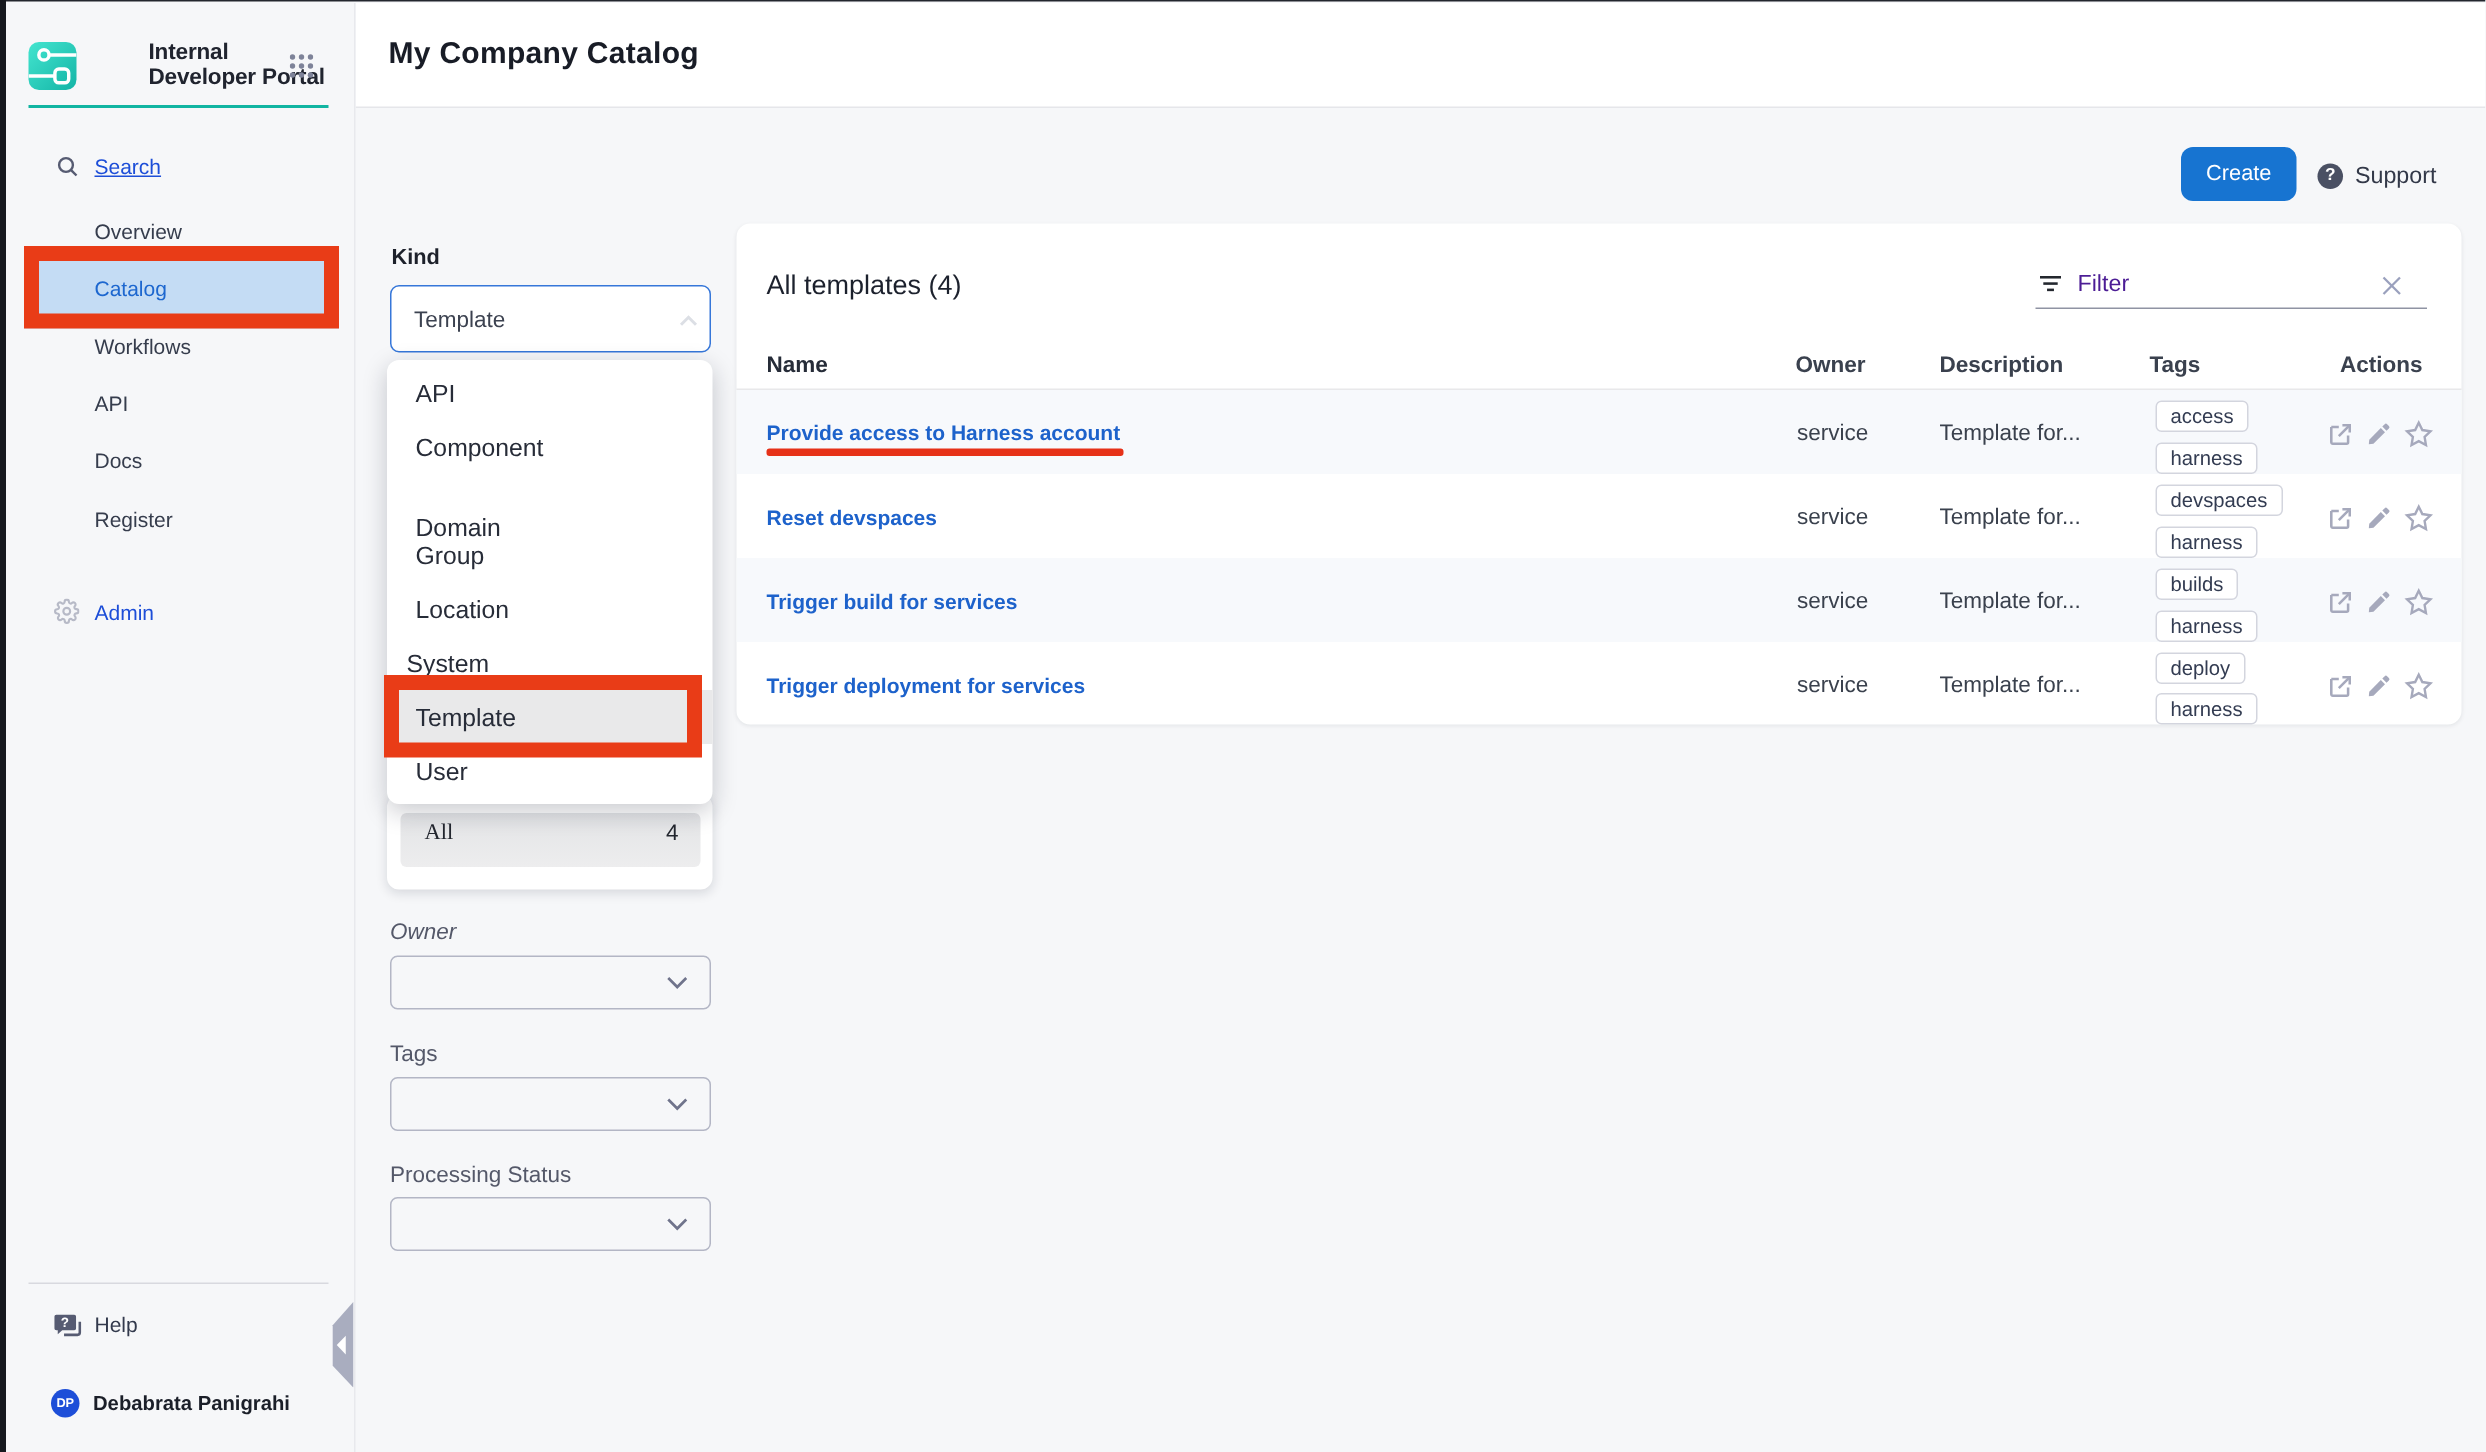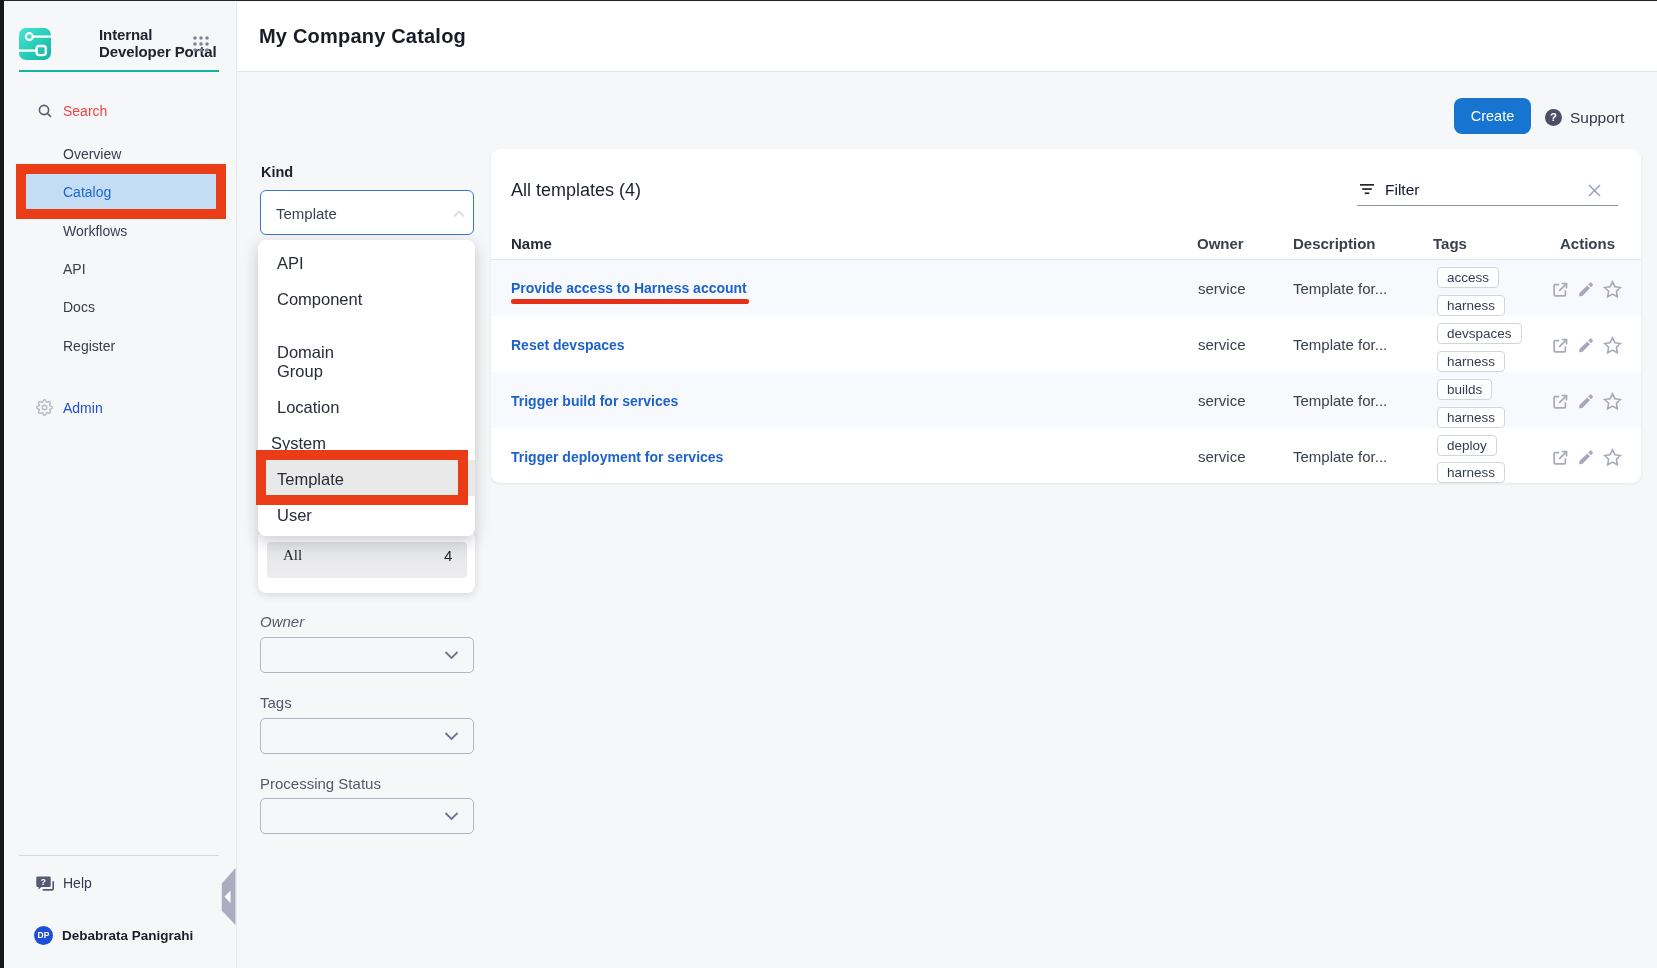--- a/index.html
+++ b/index.html
@@ -40,21 +40,21 @@
       <circle cx="8" cy="14" r="1.8"></circle>
       <circle cx="14" cy="14" r="1.8"></circle>
 </g>
 </svg>
 <div class="abs" style="left:19px;top:70px;width:200px;height:2px;background:#12b5a2;"></div>
 
 <svg class="abs" style="left:38px;top:104px;" width="14" height="14" viewBox="0 0 14 14">
 <circle cx="6" cy="6" r="4.6" fill="none" stroke="#565b72" stroke-width="1.6"></circle>
 <line x1="9.4" y1="9.4" x2="13" y2="13" stroke="#565b72" stroke-width="1.6"></line>
 </svg>
-<div class="abs" style="left:63px;top:103px;font-size:14px;color:#ef4444;">Search</div>
+<div class="abs" style="left:63px;top:103px;font-size:14px;color:#1d4ed8;text-decoration:underline;">Search</div>
 
 <div class="abs" style="left:63px;top:146px;font-size:14px;color:#363d4d;">Overview</div>
 
 <div class="abs" style="left:16px;top:164px;width:210px;height:55px;border:10px solid #e93c17;background:#c4dcf4;"></div>
 <div class="abs" style="left:63px;top:184px;font-size:14px;color:#1d67cf;">Catalog</div>
 <div class="abs" style="left:63px;top:223px;font-size:14px;color:#363d4d;">Workflows</div>
 <div class="abs" style="left:63px;top:261px;font-size:14px;color:#363d4d;">API</div>
 <div class="abs" style="left:63px;top:299px;font-size:14px;color:#363d4d;">Docs</div>
 <div class="abs" style="left:63px;top:338px;font-size:14px;color:#363d4d;">Register</div>
 
@@ -86,21 +86,21 @@
 <div class="abs" style="left:1570px;top:109px;font-size:15.5px;color:#333949;">Support</div>
 
 <div class="abs" style="left:491px;top:149px;width:1150px;height:334px;background:#ffffff;border-radius:9px;box-shadow:0 1px 3px rgba(16,24,40,.08);"></div>
 <div class="abs" style="left:511px;top:180px;font-size:18px;font-weight:400;color:#1c212d;">All templates (4)</div>
 
 <svg class="abs" style="left:1360px;top:184px;" width="15" height="11" viewBox="0 0 15 11">
 <rect x="0" y="0" width="14" height="1.7" fill="#23272e"></rect>
 <rect x="2.2" y="4.2" width="9.6" height="1.7" fill="#23272e"></rect>
 <rect x="4.7" y="8.4" width="4.6" height="1.7" fill="#23272e"></rect>
 </svg>
-<div class="abs" style="left:1385px;top:181px;font-size:15.5px;color:#0f172a;">Filter</div>
+<div class="abs" style="left:1385px;top:181px;font-size:15.5px;color:#4c1d95;">Filter</div>
 <svg class="abs" style="left:1588px;top:184px;" width="13" height="13" viewBox="0 0 13 13">
 <line x1="1" y1="1" x2="12" y2="12" stroke="#9aa0bd" stroke-width="1.5"></line>
 <line x1="12" y1="1" x2="1" y2="12" stroke="#9aa0bd" stroke-width="1.5"></line>
 </svg>
 <div class="abs" style="left:1357px;top:205px;width:261px;height:1px;background:#8f93a3;"></div>
 
 <div class="abs" style="left:511px;top:235px;font-size:15px;font-weight:700;color:#262c38;">Name</div>
 <div class="abs" style="left:1197px;top:235px;font-size:15px;font-weight:700;color:#3a414e;">Owner</div>
 <div class="abs" style="left:1293px;top:235px;font-size:15px;font-weight:700;color:#3a414e;">Description</div>
 <div class="abs" style="left:1433px;top:235px;font-size:15px;font-weight:700;color:#3a414e;">Tags</div>

